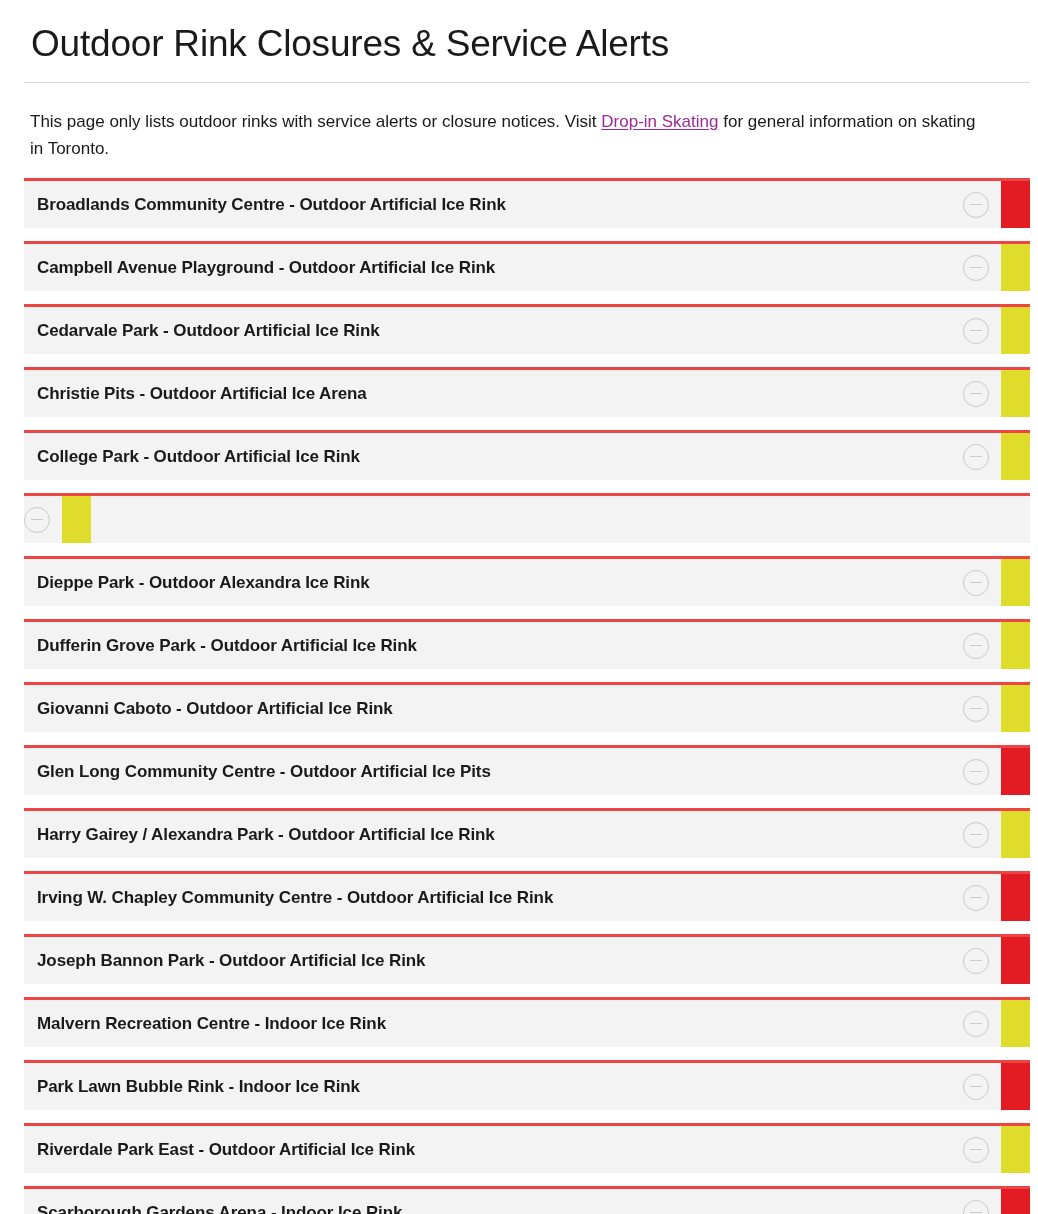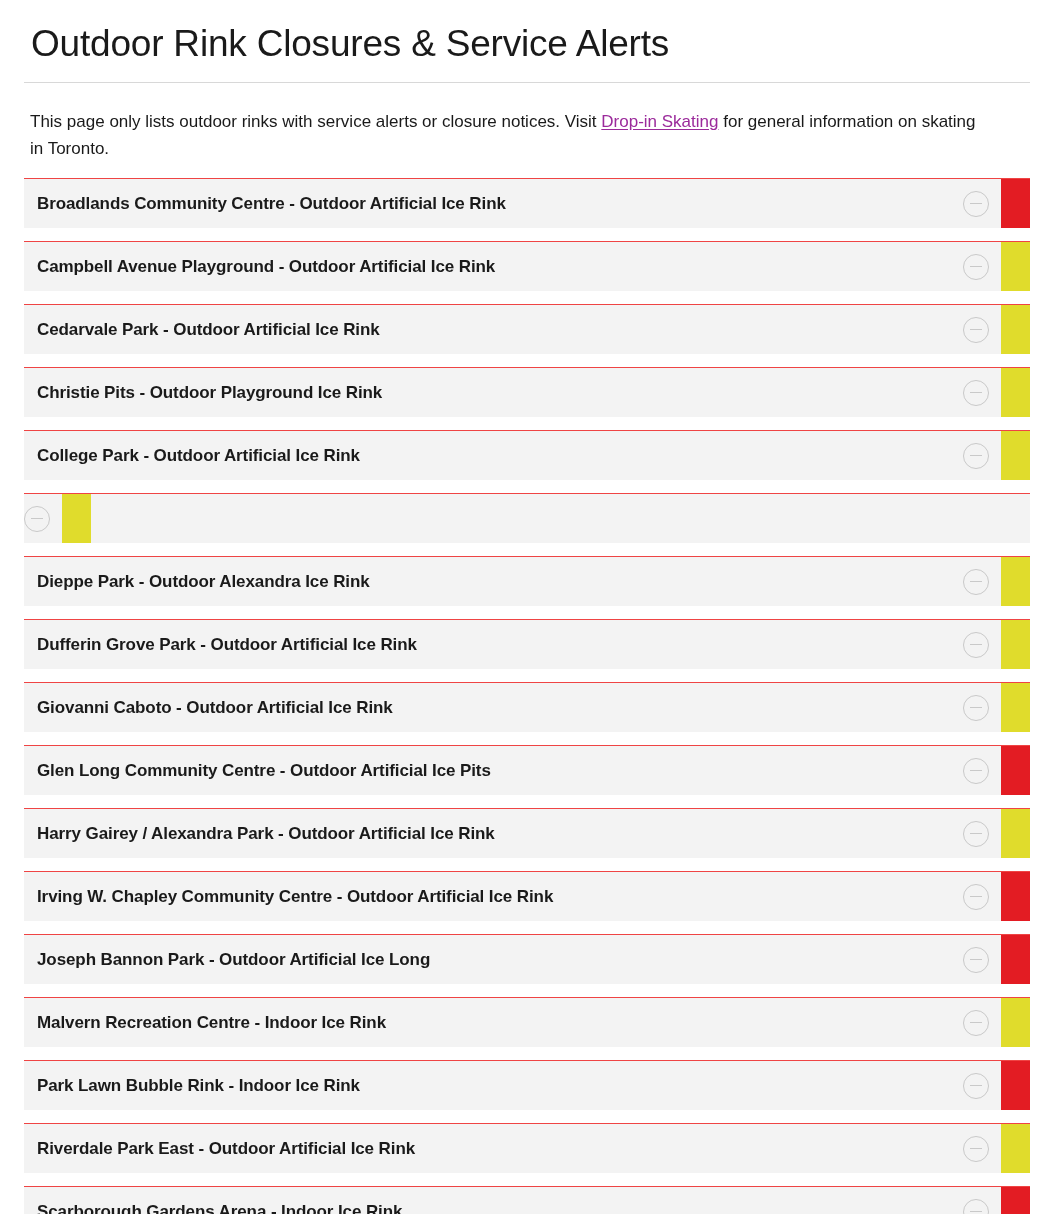--- a/index.html
+++ b/index.html
@@ -61,21 +61,21 @@
     padding: 0 8px 0 24px;
     list-style: none;
   }
 
   .rink-row {
     position: relative;
     display: flex;
     align-items: center;
     height: 50px;
     background: #f3f3f3;
-    border-top: 1px solid #ef4444;
+    border-top: 3px solid #ef4444;
     margin-bottom: 13px;
     box-sizing: border-box;
     overflow: hidden;
   }
 
   .rink-name {
     flex: 1 1 auto;
     padding-left: 13px;
     font-size: 17px;
     font-weight: bold;
@@ -140,21 +140,21 @@
         <span class="rink-name">Campbell Avenue Playground - Outdoor Artificial Ice Rink</span>
         <button class="toggle-icon"></button>
         <span class="status-bar yellow"></span>
       </li>
       <li class="rink-row">
         <span class="rink-name">Cedarvale Park - Outdoor Artificial Ice Rink</span>
         <button class="toggle-icon"></button>
         <span class="status-bar yellow"></span>
       </li>
       <li class="rink-row">
-        <span class="rink-name">Christie Pits - Outdoor Playground Ice Rink</span>
+        <span class="rink-name">Christie Pits - Outdoor Artificial Ice Arena</span>
         <button class="toggle-icon"></button>
         <span class="status-bar yellow"></span>
       </li>
       <li class="rink-row">
         <span class="rink-name">College Park - Outdoor Artificial Ice Rink</span>
         <button class="toggle-icon"></button>
         <span class="status-bar yellow"></span>
       </li>
       <li class="rink-row">
         <button class="toggle-icon"></button>
@@ -184,21 +184,21 @@
         <span class="rink-name">Harry Gairey / Alexandra Park - Outdoor Artificial Ice Rink</span>
         <button class="toggle-icon"></button>
         <span class="status-bar yellow"></span>
       </li>
       <li class="rink-row">
         <span class="rink-name">Irving W. Chapley Community Centre - Outdoor Artificial Ice Rink</span>
         <button class="toggle-icon"></button>
         <span class="status-bar red"></span>
       </li>
       <li class="rink-row">
-        <span class="rink-name">Joseph Bannon Park - Outdoor Artificial Ice Long</span>
+        <span class="rink-name">Joseph Bannon Park - Outdoor Artificial Ice Rink</span>
         <button class="toggle-icon"></button>
         <span class="status-bar red"></span>
       </li>
       <li class="rink-row">
         <span class="rink-name">Malvern Recreation Centre - Indoor Ice Rink</span>
         <button class="toggle-icon"></button>
         <span class="status-bar yellow"></span>
       </li>
       <li class="rink-row">
         <span class="rink-name">Park Lawn Bubble Rink - Indoor Ice Rink</span>

